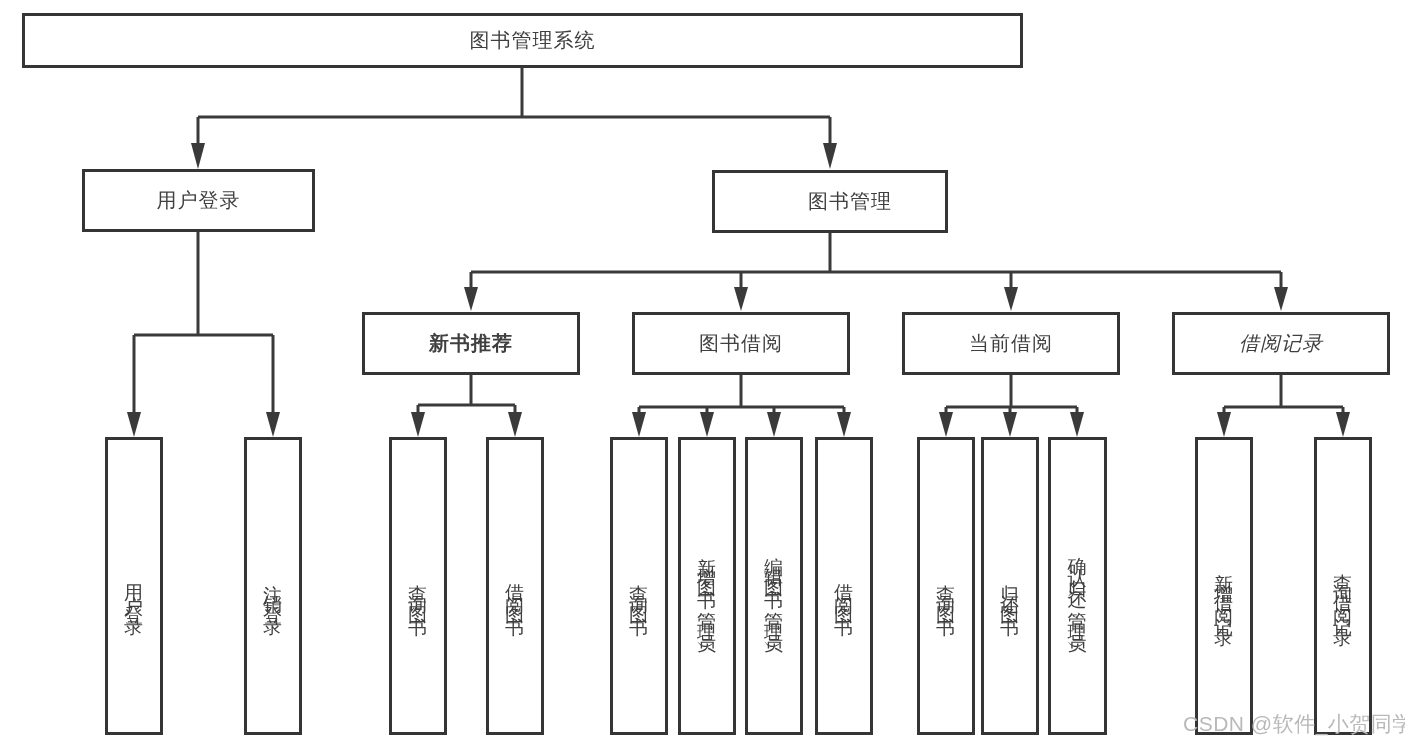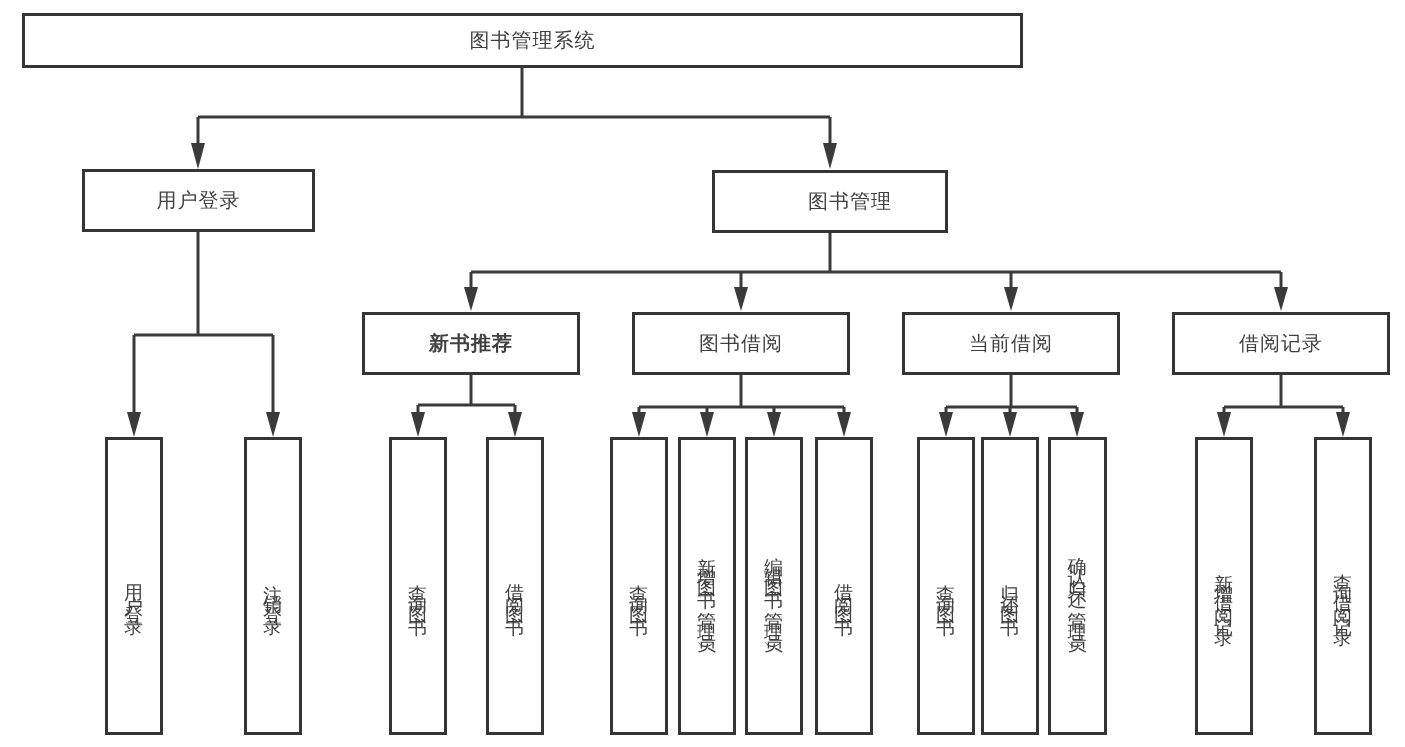--- a/index.html
+++ b/index.html
@@ -79,34 +79,35 @@
   </svg>
 
   <div class="node h" style="left:22px; top:13px; width:1001px; height:55px;padding-left:20px;">图书管理系统</div>
 
   <div class="node h" style="left:82px; top:169px; width:233px; height:63px;">用户登录</div>
   <div class="node h" style="left:712px; top:170px; width:236px; height:63px;padding-left:40px;">图书管理</div>
 
   <div class="node h" style="left:362px; top:312px; width:218px; height:63px;font-weight:bold;">新书推荐</div>
   <div class="node h" style="left:632px; top:312px; width:218px; height:63px;">图书借阅</div>
   <div class="node h" style="left:902px; top:312px; width:218px; height:63px;text-align:right;">当前借阅</div>
-  <div class="node h" style="left:1172px; top:312px; width:218px; height:63px;">借阅记录</div>
+  <div class="node h" style="left:1172px; top:312px; width:218px; height:63px;font-style:italic;">借阅记录</div>
 
   <div class="node v" style="left:105px; top:437px; width:58px; height:298px;">用户登录</div>
   <div class="node v" style="left:244px; top:437px; width:58px; height:298px;">注销登录</div>
 
   <div class="node v" style="left:389px; top:437px; width:58px; height:298px;">查询图书</div>
   <div class="node v" style="left:486px; top:437px; width:58px; height:298px;">借阅图书</div>
 
   <div class="node v" style="left:610px; top:437px; width:58px; height:298px;">查询图书</div>
   <div class="node v" style="left:678px; top:437px; width:58px; height:298px;">新增图书（管理员）</div>
   <div class="node v" style="left:745px; top:437px; width:58px; height:298px;">编辑图书（管理员）</div>
   <div class="node v" style="left:815px; top:437px; width:58px; height:298px;">借阅图书</div>
 
   <div class="node v" style="left:917px; top:437px; width:58px; height:298px;">查询图书</div>
   <div class="node v" style="left:981px; top:437px; width:58px; height:298px;">归还图书</div>
   <div class="node v" style="left:1048px; top:437px; width:59px; height:298px;">确认归还（管理员）</div>
 
   <div class="node v" style="left:1195px; top:437px; width:58px; height:298px;">新增借阅记录</div>
   <div class="node v" style="left:1314px; top:437px; width:58px; height:298px;">查询借阅记录</div>
 
+  <div class="watermark">CSDN @软件_小贺同学</div>
 
 </div>
 
 </body></html>

